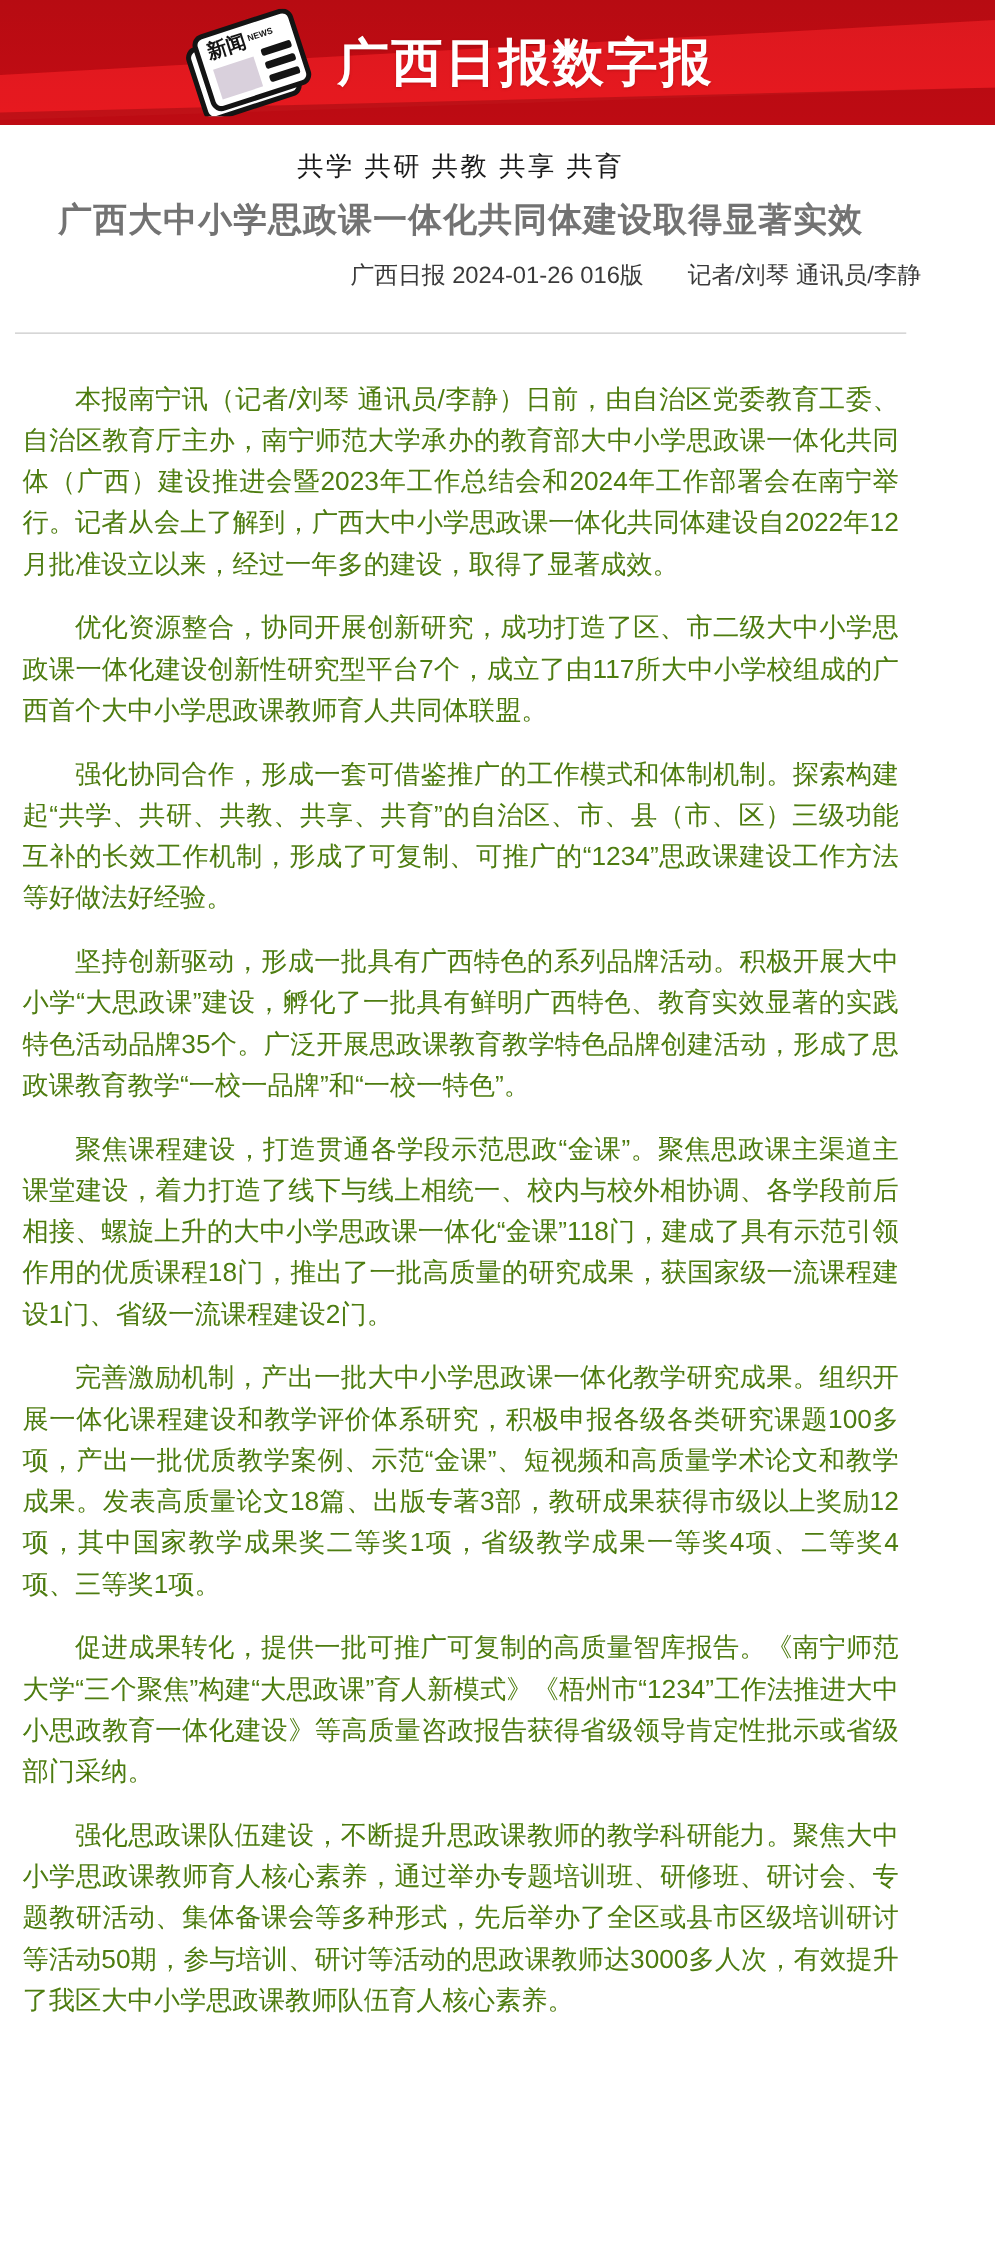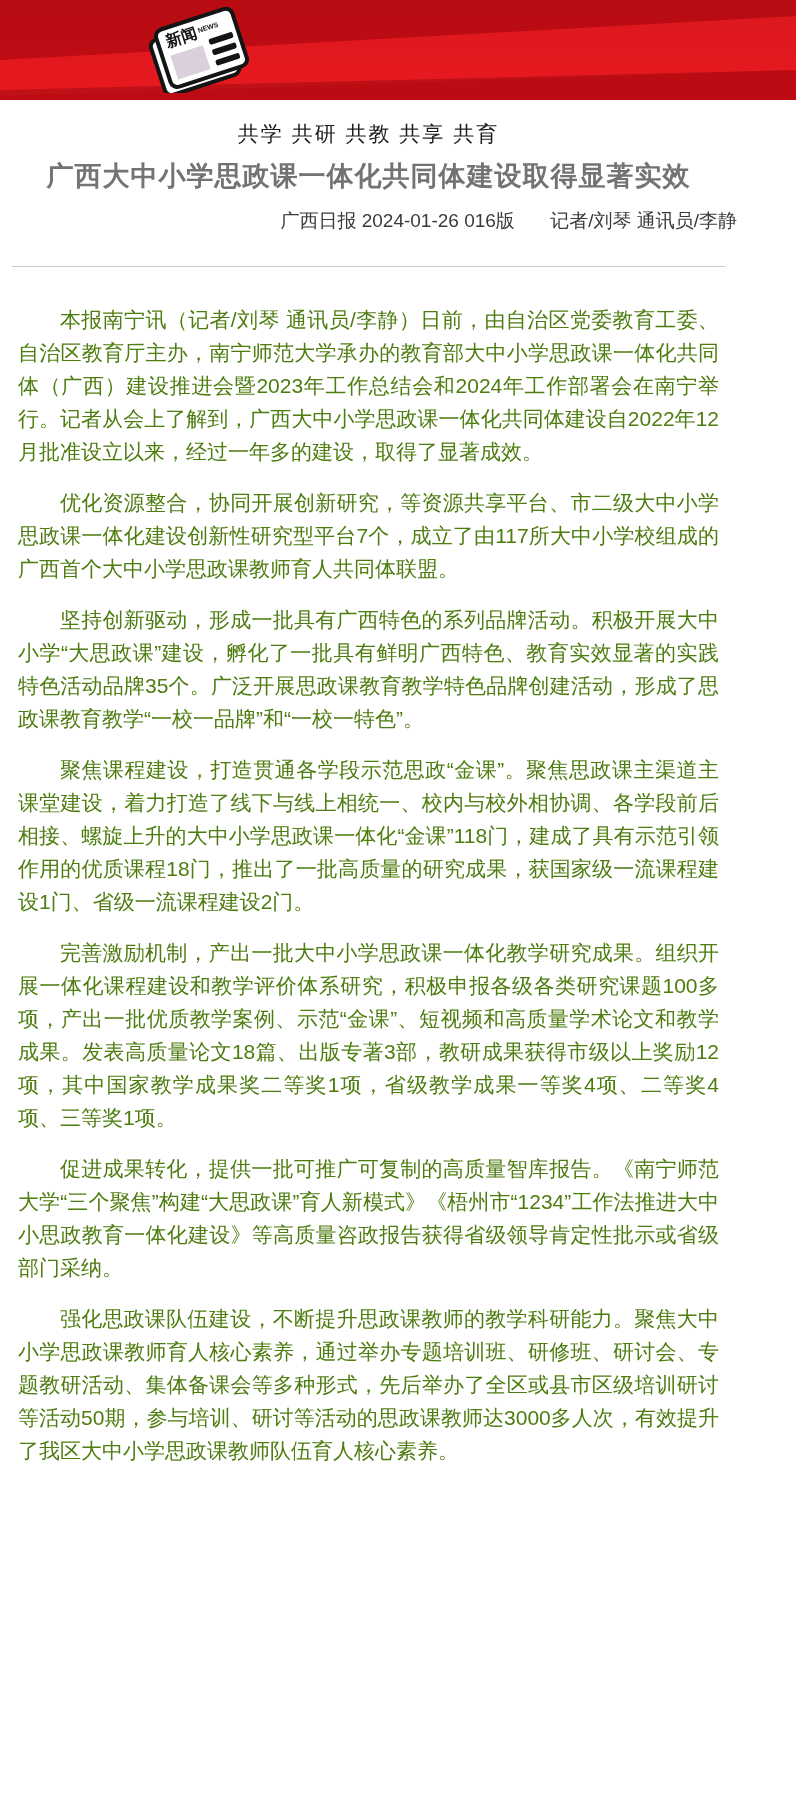--- a/index.html
+++ b/index.html
@@ -123,33 +123,35 @@
         <rect x="12" y="20" width="78" height="58" rx="7" fill="#ffffff" stroke="#141414" stroke-width="4"></rect>
         <rect x="20" y="12" width="80" height="60" rx="7" fill="#ffffff" stroke="#141414" stroke-width="4"></rect>
         <text x="28" y="31" font-size="16" font-weight="bold" fill="#141414" font-family="Liberation Sans, sans-serif">新闻</text>
         <text x="62" y="27" font-size="7" font-weight="bold" fill="#141414" font-family="Liberation Sans, sans-serif">NEWS</text>
         <rect x="28" y="40" width="34" height="25" fill="#d9d0dc"></rect>
         <rect x="69" y="36" width="25" height="6" rx="2" fill="#141414"></rect>
         <rect x="69" y="47" width="25" height="6" rx="2" fill="#141414"></rect>
         <rect x="69" y="58" width="25" height="6" rx="2" fill="#141414"></rect>
       </g>
     </svg>
+    <span class="brand-title">广西日报数字报</span>
   </div>
 </header>
 
 <main class="article">
   <div class="kicker">共学 共研 共教 共享 共育</div>
   <h1 class="title">广西大中小学思政课一体化共同体建设取得显著实效</h1>
   <div class="meta">
     <span class="meta-source">广西日报 2024-01-26 016版</span>
     <span class="meta-byline">记者/刘琴 通讯员/李静</span>
   </div>
   <hr class="divider">
   <div class="article-body">
       <p>本报南宁讯（记者/刘琴 通讯员/李静）日前，由自治区党委教育工委、自治区教育厅主办，南宁师范大学承办的教育部大中小学思政课一体化共同体（广西）建设推进会暨2023年工作总结会和2024年工作部署会在南宁举行。记者从会上了解到，广西大中小学思政课一体化共同体建设自2022年12月批准设立以来，经过一年多的建设，取得了显著成效。</p>
-      <p>优化资源整合，协同开展创新研究，等资源共享平台、市二级大中小学思政课一体化建设创新性研究型平台7个，成立了由117所大中小学校组成的广西首个大中小学思政课教师育人共同体联盟。</p>
+      <p>优化资源整合，协同开展创新研究，成功打造了区、市二级大中小学思政课一体化建设创新性研究型平台7个，成立了由117所大中小学校组成的广西首个大中小学思政课教师育人共同体联盟。</p>
+      <p>强化协同合作，形成一套可借鉴推广的工作模式和体制机制。探索构建起“共学、共研、共教、共享、共育”的自治区、市、县（市、区）三级功能互补的长效工作机制，形成了可复制、可推广的“1234”思政课建设工作方法等好做法好经验。</p>
       <p>坚持创新驱动，形成一批具有广西特色的系列品牌活动。积极开展大中小学“大思政课”建设，孵化了一批具有鲜明广西特色、教育实效显著的实践特色活动品牌35个。广泛开展思政课教育教学特色品牌创建活动，形成了思政课教育教学“一校一品牌”和“一校一特色”。</p>
       <p>聚焦课程建设，打造贯通各学段示范思政“金课”。聚焦思政课主渠道主课堂建设，着力打造了线下与线上相统一、校内与校外相协调、各学段前后相接、螺旋上升的大中小学思政课一体化“金课”118门，建成了具有示范引领作用的优质课程18门，推出了一批高质量的研究成果，获国家级一流课程建设1门、省级一流课程建设2门。</p>
       <p>完善激励机制，产出一批大中小学思政课一体化教学研究成果。组织开展一体化课程建设和教学评价体系研究，积极申报各级各类研究课题100多项，产出一批优质教学案例、示范“金课”、短视频和高质量学术论文和教学成果。发表高质量论文18篇、出版专著3部，教研成果获得市级以上奖励12项，其中国家教学成果奖二等奖1项，省级教学成果一等奖4项、二等奖4项、三等奖1项。</p>
       <p>促进成果转化，提供一批可推广可复制的高质量智库报告。《南宁师范大学“三个聚焦”构建“大思政课”育人新模式》《梧州市“1234”工作法推进大中小思政教育一体化建设》等高质量咨政报告获得省级领导肯定性批示或省级部门采纳。</p>
       <p>强化思政课队伍建设，不断提升思政课教师的教学科研能力。聚焦大中小学思政课教师育人核心素养，通过举办专题培训班、研修班、研讨会、专题教研活动、集体备课会等多种形式，先后举办了全区或县市区级培训研讨等活动50期，参与培训、研讨等活动的思政课教师达3000多人次，有效提升了我区大中小学思政课教师队伍育人核心素养。</p>
     </div>
 </main>
 
 </body></html>

